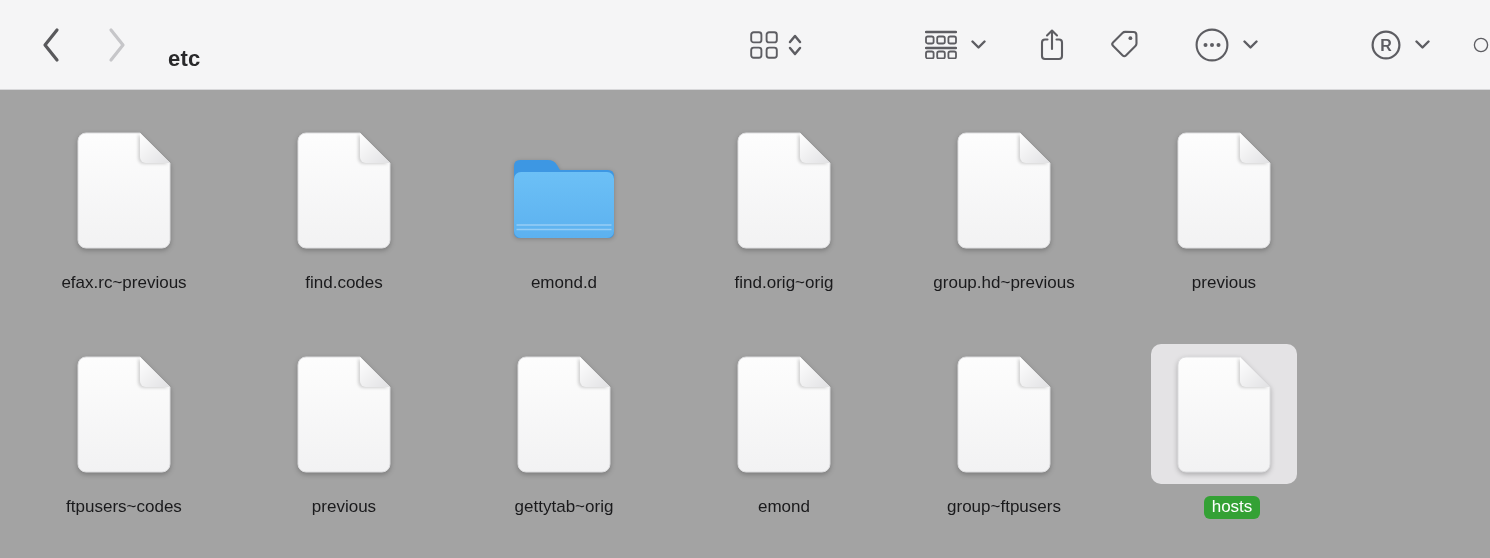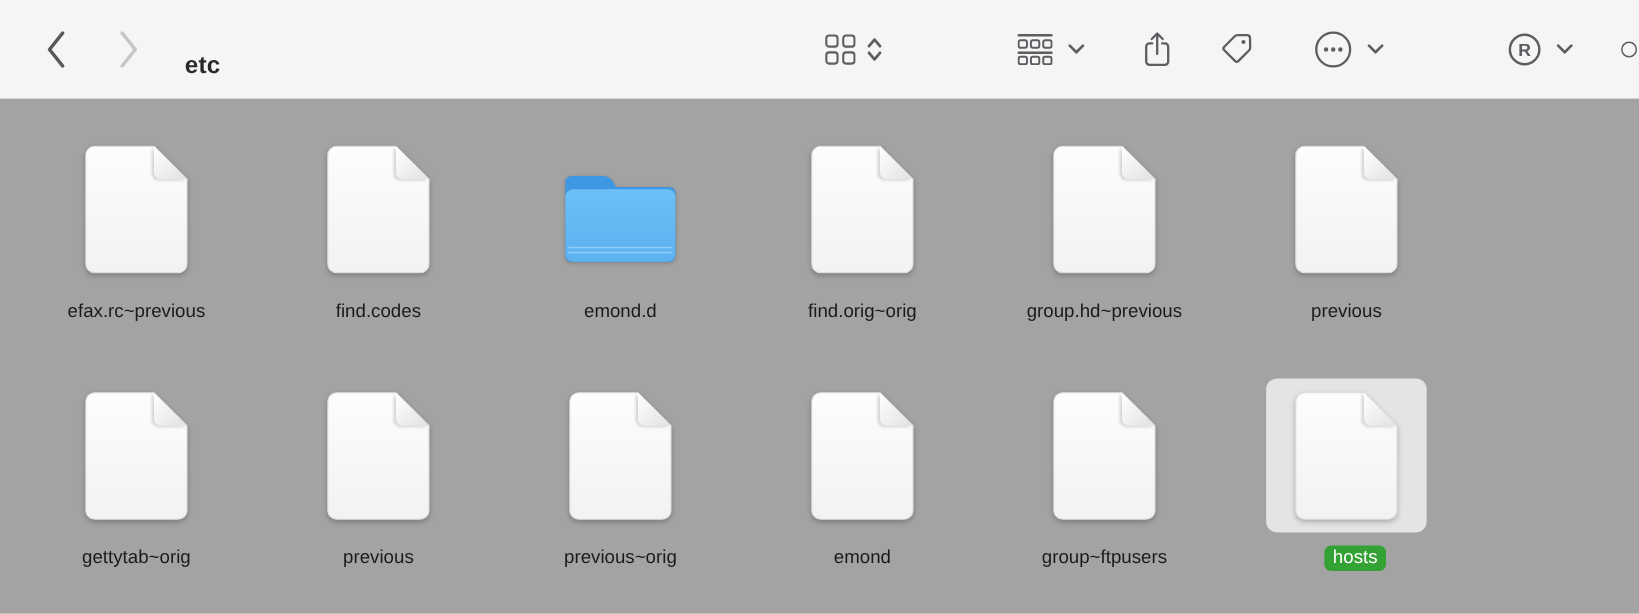--- a/index.html
+++ b/index.html
@@ -233,47 +233,47 @@
 
   <div class="item">
     <div class="icon-wrap">
       <svg class="doc-icon" width="94" height="117" viewBox="0 0 94 117">
         <path d="M9 1 H63 L93 31 V108 a8 8 0 0 1 -8 8 H9 a8 8 0 0 1 -8 -8 V9 a8 8 0 0 1 8 -8 Z" fill="url(#docBody)" stroke="#dddddf" stroke-width="1"></path>
         <path class="fold" d="M63 1 L93 31 H69 a6 6 0 0 1 -6 -6 Z" fill="url(#docFold)"></path>
       </svg>
 
     </div>
     <div class="label">
+      <span class="label-text">ftpusers~codes</span>
+    </div>
+  </div>
+
+  <div class="item">
+    <div class="icon-wrap">
+      <svg class="doc-icon" width="94" height="117" viewBox="0 0 94 117">
+        <path d="M9 1 H63 L93 31 V108 a8 8 0 0 1 -8 8 H9 a8 8 0 0 1 -8 -8 V9 a8 8 0 0 1 8 -8 Z" fill="url(#docBody)" stroke="#dddddf" stroke-width="1"></path>
+        <path class="fold" d="M63 1 L93 31 H69 a6 6 0 0 1 -6 -6 Z" fill="url(#docFold)"></path>
+      </svg>
+
+    </div>
+    <div class="label">
+      <span class="label-text">previous</span>
+    </div>
+  </div>
+
+  <div class="item">
+    <div class="icon-wrap">
+      <svg class="doc-icon" width="94" height="117" viewBox="0 0 94 117">
+        <path d="M9 1 H63 L93 31 V108 a8 8 0 0 1 -8 8 H9 a8 8 0 0 1 -8 -8 V9 a8 8 0 0 1 8 -8 Z" fill="url(#docBody)" stroke="#dddddf" stroke-width="1"></path>
+        <path class="fold" d="M63 1 L93 31 H69 a6 6 0 0 1 -6 -6 Z" fill="url(#docFold)"></path>
+      </svg>
+
+    </div>
+    <div class="label">
       <span class="label-text">gettytab~orig</span>
-    </div>
-  </div>
-
-  <div class="item">
-    <div class="icon-wrap">
-      <svg class="doc-icon" width="94" height="117" viewBox="0 0 94 117">
-        <path d="M9 1 H63 L93 31 V108 a8 8 0 0 1 -8 8 H9 a8 8 0 0 1 -8 -8 V9 a8 8 0 0 1 8 -8 Z" fill="url(#docBody)" stroke="#dddddf" stroke-width="1"></path>
-        <path class="fold" d="M63 1 L93 31 H69 a6 6 0 0 1 -6 -6 Z" fill="url(#docFold)"></path>
-      </svg>
-
-    </div>
-    <div class="label">
-      <span class="label-text">previous</span>
-    </div>
-  </div>
-
-  <div class="item">
-    <div class="icon-wrap">
-      <svg class="doc-icon" width="94" height="117" viewBox="0 0 94 117">
-        <path d="M9 1 H63 L93 31 V108 a8 8 0 0 1 -8 8 H9 a8 8 0 0 1 -8 -8 V9 a8 8 0 0 1 8 -8 Z" fill="url(#docBody)" stroke="#dddddf" stroke-width="1"></path>
-        <path class="fold" d="M63 1 L93 31 H69 a6 6 0 0 1 -6 -6 Z" fill="url(#docFold)"></path>
-      </svg>
-
-    </div>
-    <div class="label">
-      <span class="label-text">previous~orig</span>
     </div>
   </div>
 
   <div class="item">
     <div class="icon-wrap">
       <svg class="doc-icon" width="94" height="117" viewBox="0 0 94 117">
         <path d="M9 1 H63 L93 31 V108 a8 8 0 0 1 -8 8 H9 a8 8 0 0 1 -8 -8 V9 a8 8 0 0 1 8 -8 Z" fill="url(#docBody)" stroke="#dddddf" stroke-width="1"></path>
         <path class="fold" d="M63 1 L93 31 H69 a6 6 0 0 1 -6 -6 Z" fill="url(#docFold)"></path>
       </svg>
 

